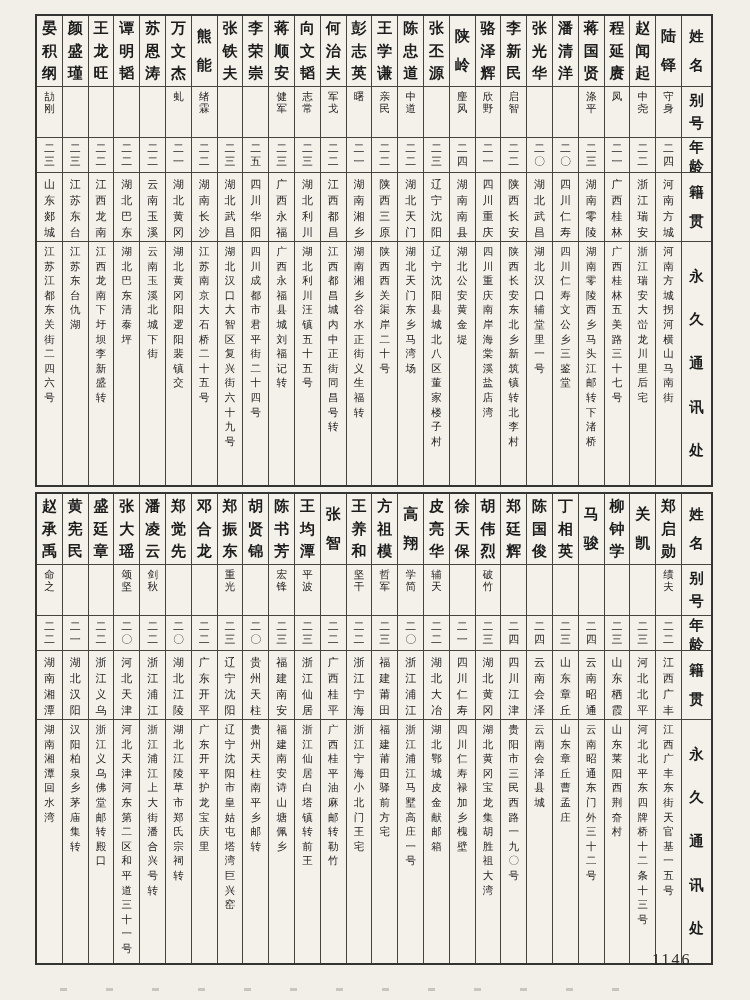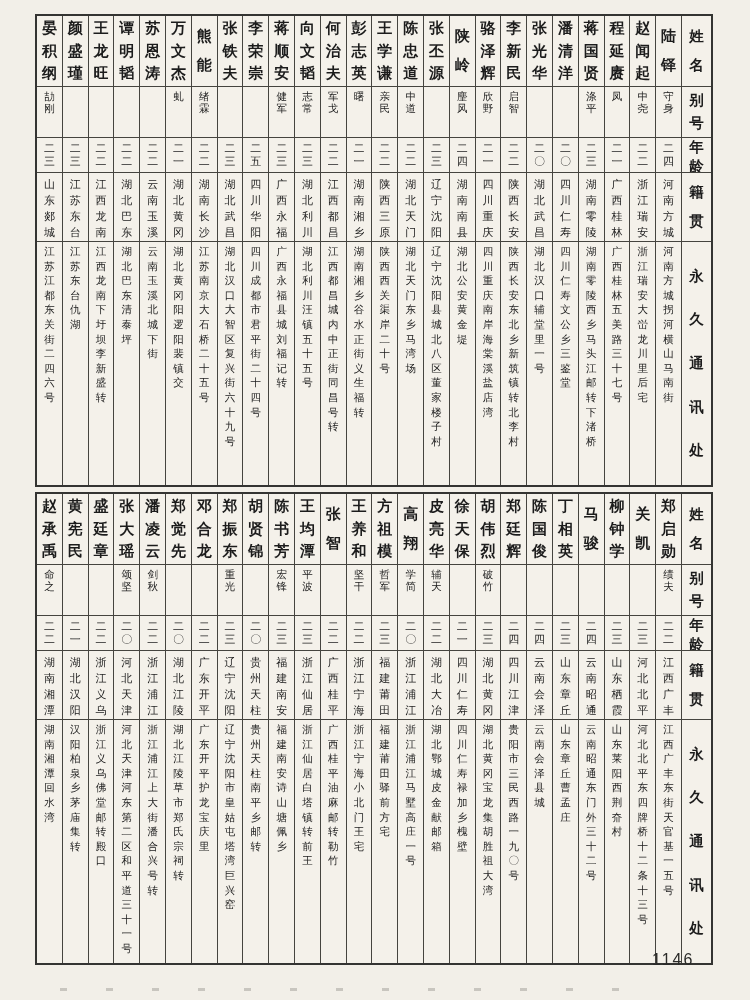--- a/index.html
+++ b/index.html
@@ -65,21 +65,21 @@
 
   .ch { display: block; text-align: center; }
 
   .page-number {
     position: absolute;
     top: 951px;
     left: 652px;
     font-size: 16px;
     letter-spacing: 2px;
     color: #2a2a28;
-    font-family: Liberation Sans, sans-serif;
+    font-family: Liberation Serif, serif;
   }
   .edge-marks {
     position: absolute;
     left: 60px; top: 988px;
     width: 560px; height: 3px;
     background: repeating-linear-gradient(90deg,
       rgba(90,88,82,.55) 0 7px, transparent 7px 46px);
     opacity: .5;
   }
 </style>

